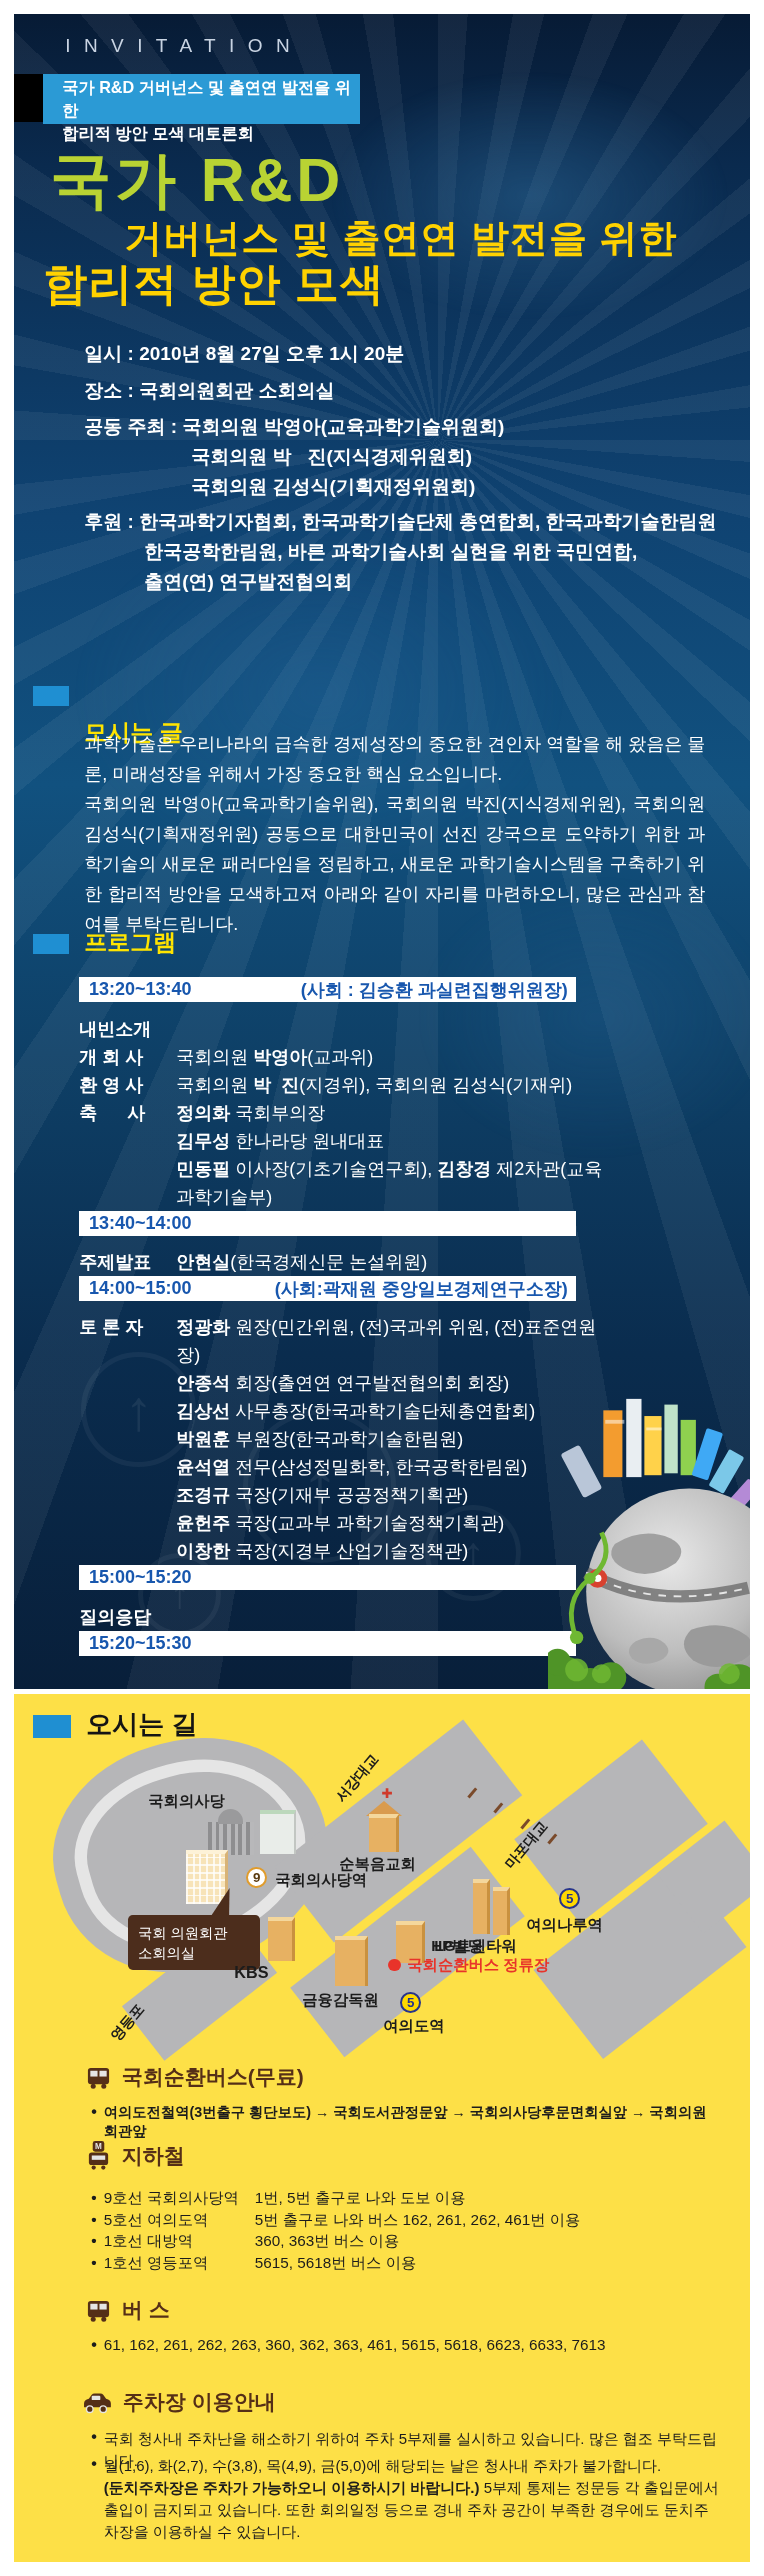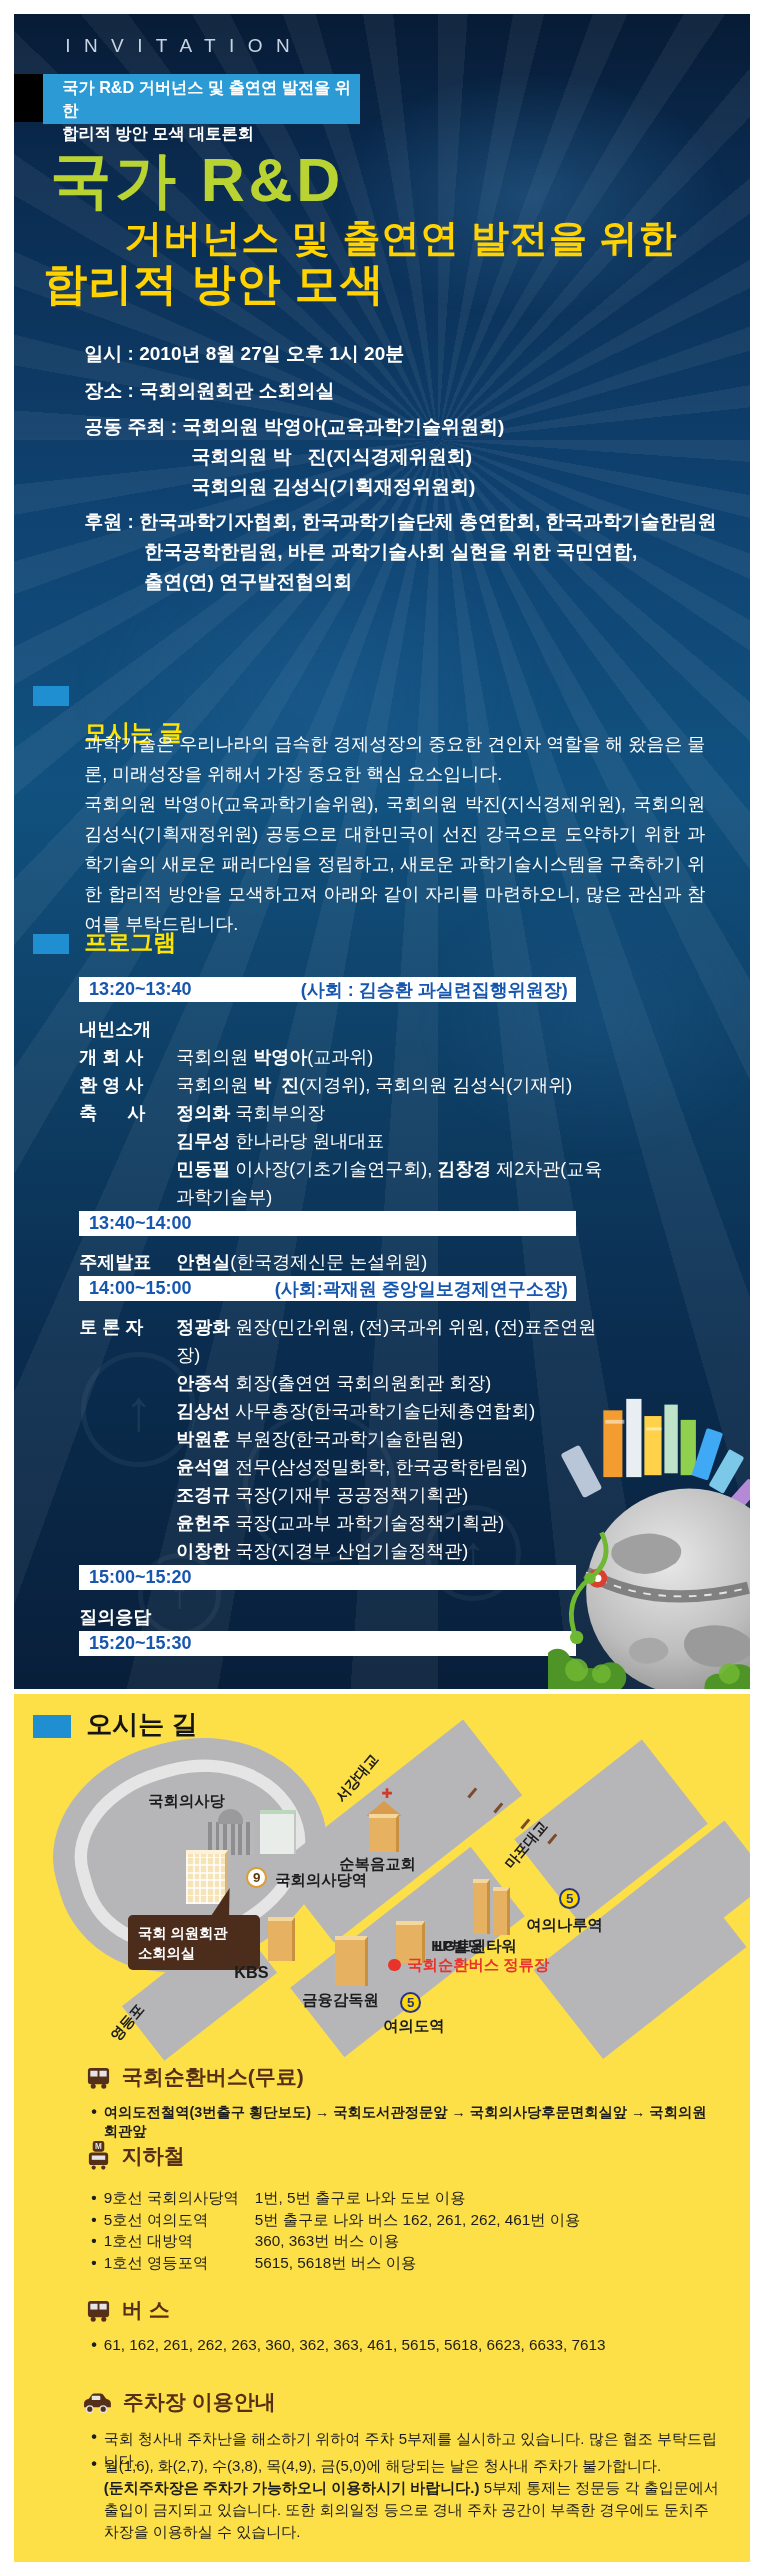--- a/index.html
+++ b/index.html
@@ -59,21 +59,21 @@
   .rot{transform:rotate(-50deg);transform-origin:left bottom;font-size:14.3px;}
   .bld{position:absolute;background:#e7b162;border-top:4.8px solid #f4d79c;border-right:3.8px solid #c9913f;box-sizing:border-box;}
   .dome{position:absolute;background:repeating-linear-gradient(90deg,#8e8e90 0 3.8px,#b8b8ba 3.8px 7.6px);}
   .dome::before{content:"";position:absolute;left:9.6px;top:-13.4px;width:25px;height:15.3px;background:#9a9a9c;border-radius:12.4px 12.4px 0 0;}
   .whitebld{position:absolute;background:#e9ede9;border-top:4.8px solid #bcd8bc;border-right:2.9px solid #c2c6c2;box-sizing:border-box;}
   .hall{position:absolute;background:#f7e3b8;border-top:4.8px solid #fdf2d8;border-right:3.8px solid #d8b377;box-sizing:border-box;
         background-image:repeating-linear-gradient(0deg,rgba(255,255,255,.75) 0 1.9px,rgba(255,255,255,0) 1.9px 7.6px),
                          repeating-linear-gradient(90deg,rgba(255,255,255,.75) 0 1.9px,rgba(255,255,255,0) 1.9px 6.7px);}
   .roof{position:absolute;width:0;height:0;border-left:18px solid transparent;border-right:18px solid transparent;border-bottom:15.3px solid #d99b4e;}
   .cross{position:absolute;color:#d03a2a;font-size:13.4px;font-weight:bold;line-height:9.6px;}
-  .callout{position:absolute;background:#4c2d1c;color:#fff;font-size:14.3px;font-weight:bold;line-height:20px;
+  .callout{position:absolute;background:#4c2d1c;color:#fff;font-size:14.3px;font-weight:normal;line-height:20px;
            padding:7.6px 9.6px;border-radius:4.8px;}
   .callout-tail{position:absolute;width:0;height:0;border-left:7.6px solid transparent;border-right:13.4px solid transparent;
                 border-bottom:34px solid #4c2d1c;transform:rotate(22deg);}
   .badge{position:absolute;width:21px;height:21px;border-radius:50%;box-sizing:border-box;display:flex;align-items:center;justify-content:center;
          font-size:13.4px;font-weight:bold;}
   .badge9{background:#fff;border:2.9px solid #e09c2d;color:#5a3a10;}
   .badge5{background:#ffd900;border:2.9px solid #27348b;color:#27348b;}
   .stopdot{position:absolute;width:12.4px;height:12.4px;border-radius:50%;background:#e8332a;}
   .redlabel{position:absolute;color:#e8332a;font-size:15.3px;font-weight:bold;white-space:nowrap;}
   .tick{position:absolute;width:2.9px;height:11.5px;background:#7a4a2a;transform:rotate(40deg);}
@@ -181,21 +181,21 @@
           <div class="tbar">
             <span>14:00~15:00</span>
             <span>(사회:곽재원 중앙일보경제연구소장)</span>
           </div>
           <div class="p-row">
             <span class="p-role">토 론 자</span>
             <span class="p-text"><span class="b">정광화</span><span> 원장(민간위원, (전)국과위 위원, (전)표준연원장)</span></span>
           </div>
           <div class="p-row">
             <span class="p-role"></span>
-            <span class="p-text"><span class="b">안종석</span><span> 회장(출연연 국회의원회관 회장)</span></span>
+            <span class="p-text"><span class="b">안종석</span><span> 회장(출연연 연구발전협의회 회장)</span></span>
           </div>
           <div class="p-row">
             <span class="p-role"></span>
             <span class="p-text"><span class="b">김상선</span><span> 사무총장(한국과학기술단체총연합회)</span></span>
           </div>
           <div class="p-row">
             <span class="p-role"></span>
             <span class="p-text"><span class="b">박원훈</span><span> 부원장(한국과학기술한림원)</span></span>
           </div>
           <div class="p-row">

